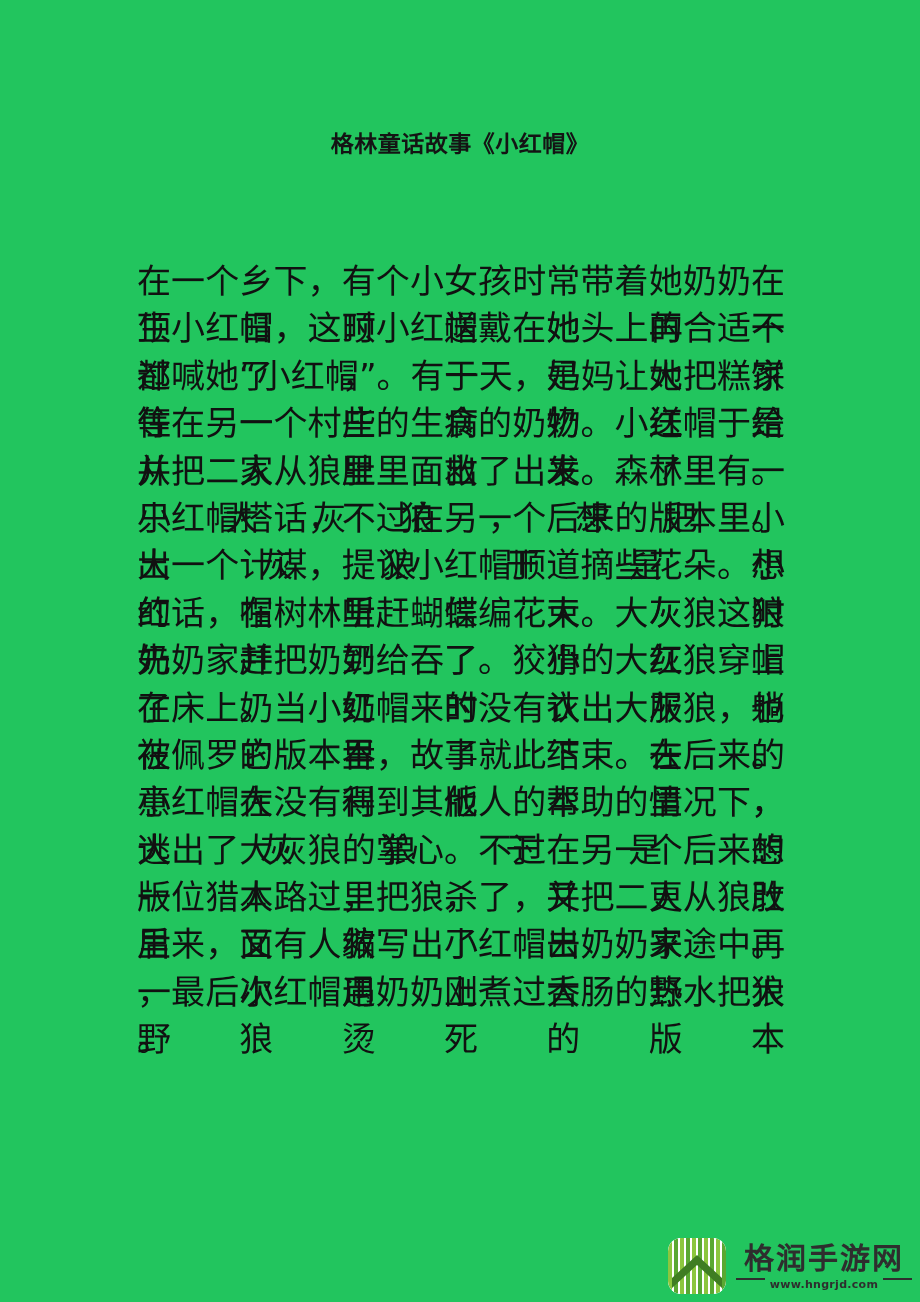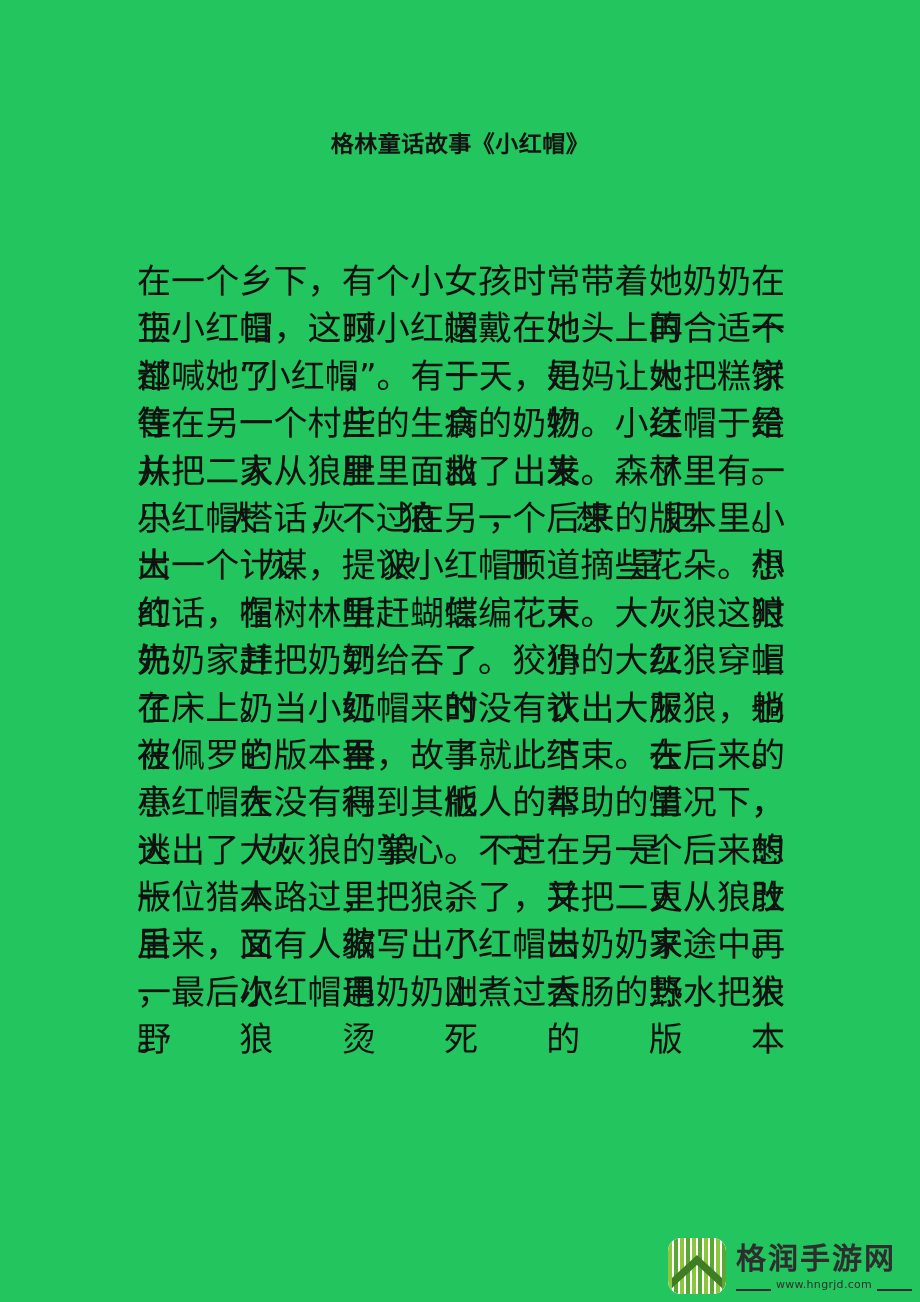--- a/index.html
+++ b/index.html
@@ -110,26 +110,28 @@
     justify-content: center;
     height: 56px;
   }
   .wm-name {
     font-size: 30px;
     font-weight: bold;
     color: #2e2e2e;
     letter-spacing: 2px;
     line-height: 34px;
     white-space: nowrap;
+    text-align: center;
   }
   .wm-url-row {
     display: flex;
-    align-items: flex-end;
+    align-items: flex-start;
     margin-top: 2px;
     width: 176px;
+    font-weight: bold;
   }
   .wm-rule {
     flex: 1 1 auto;
     height: 2px;
     background: #2e2e2e;
   }
   .wm-url {
     font-size: 11px;
     color: #2e2e2e;
     letter-spacing: 0.3px;

